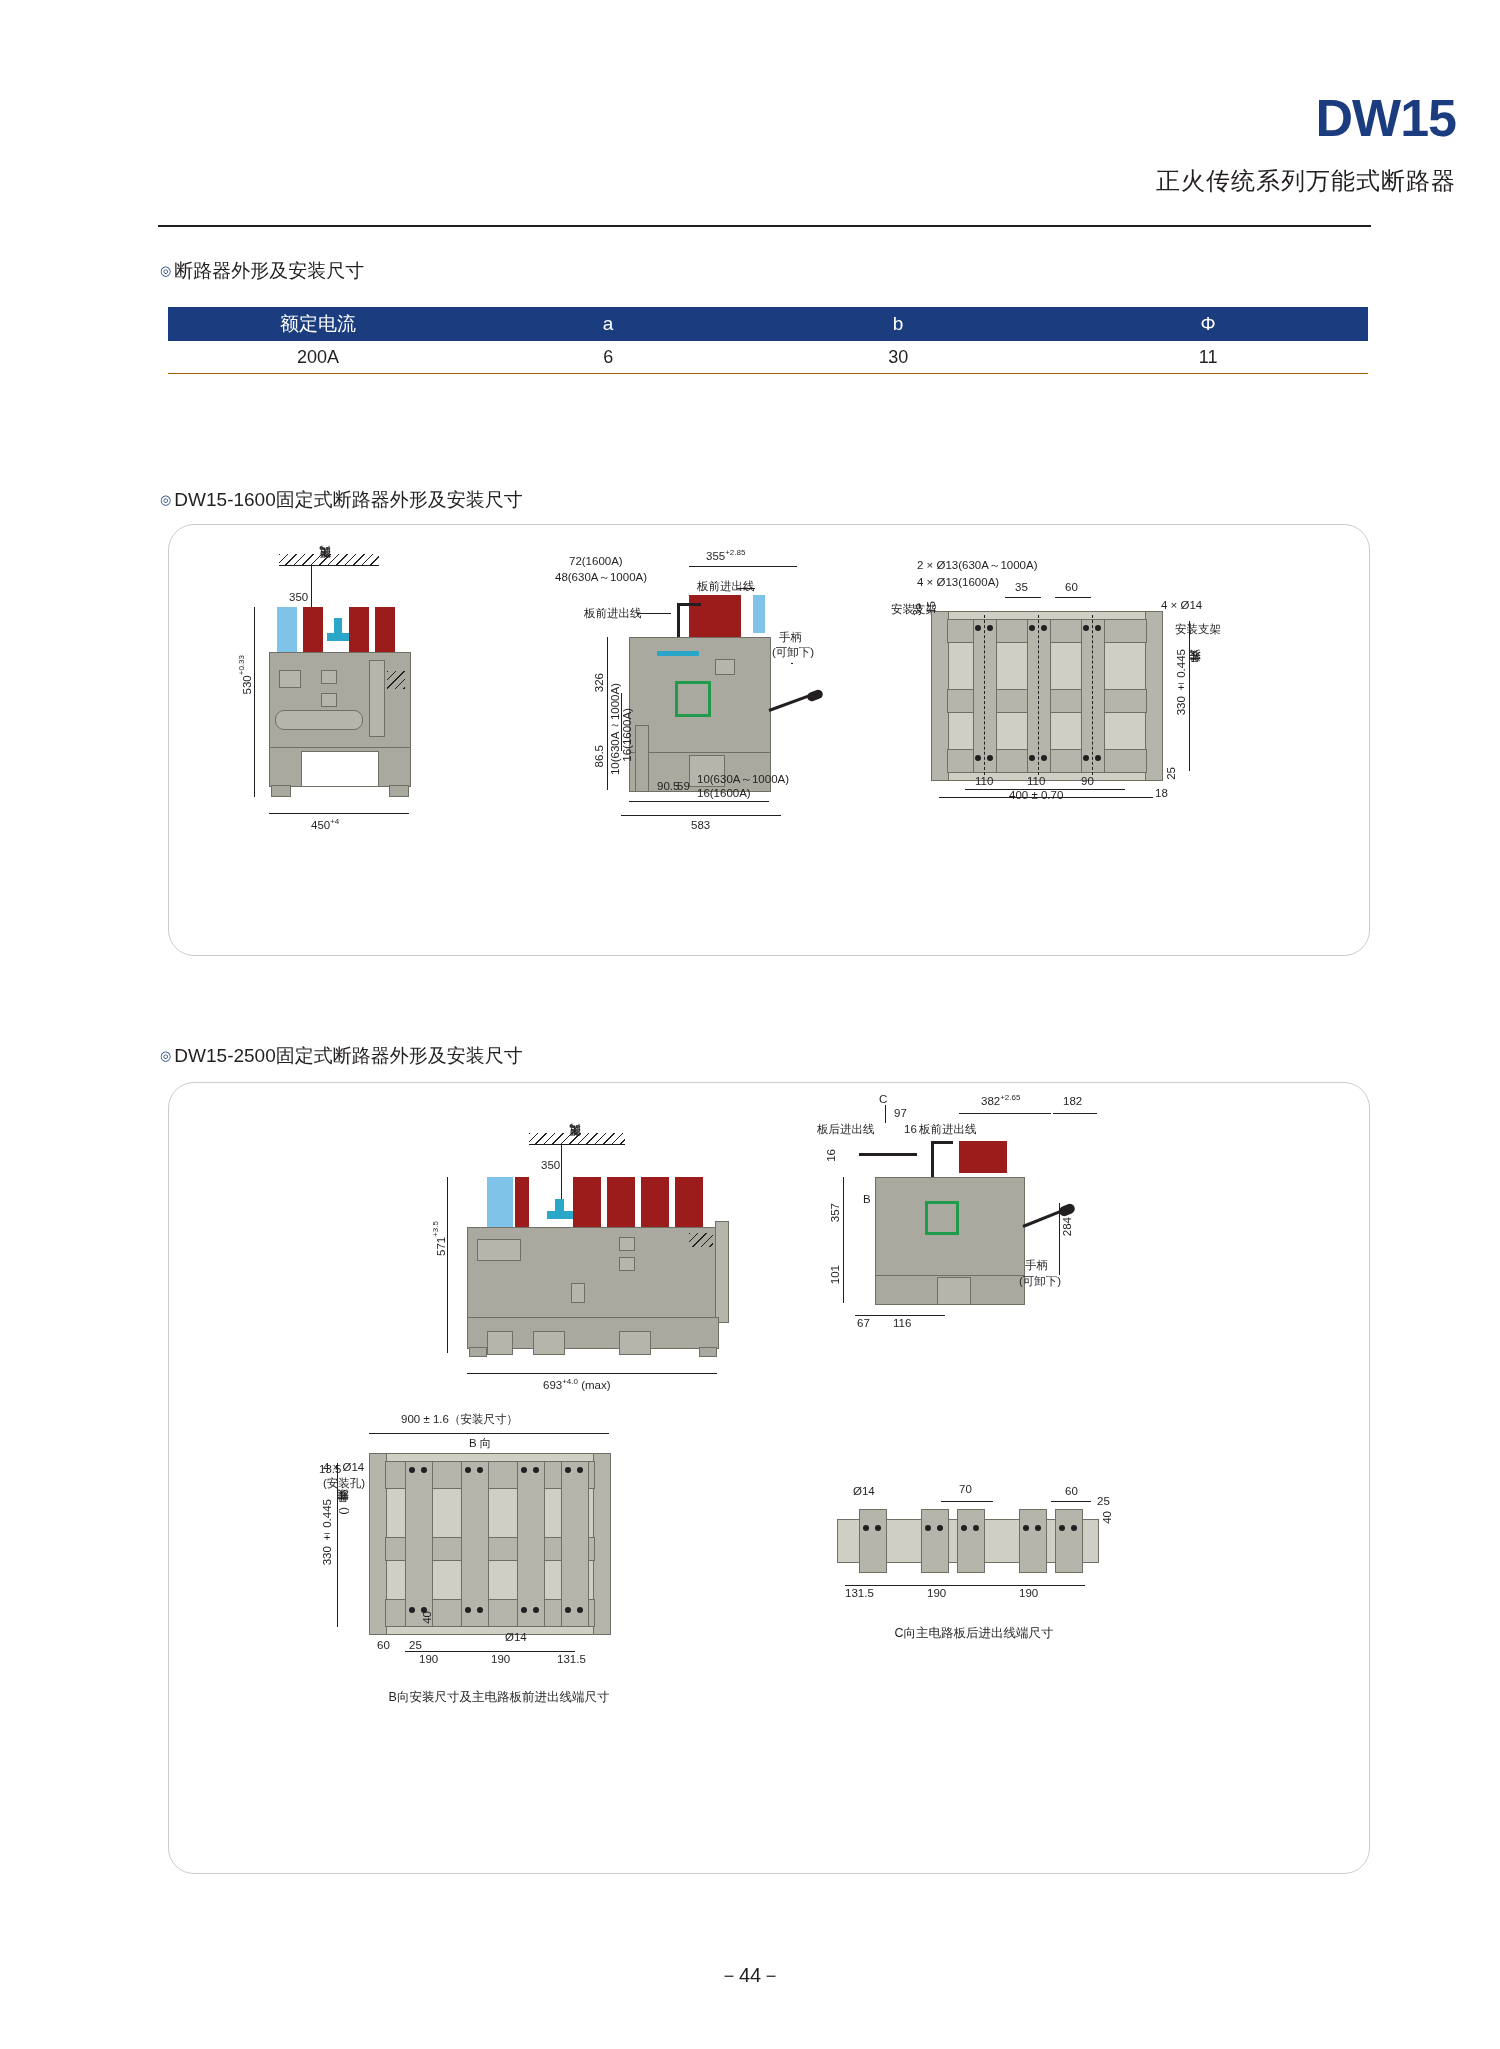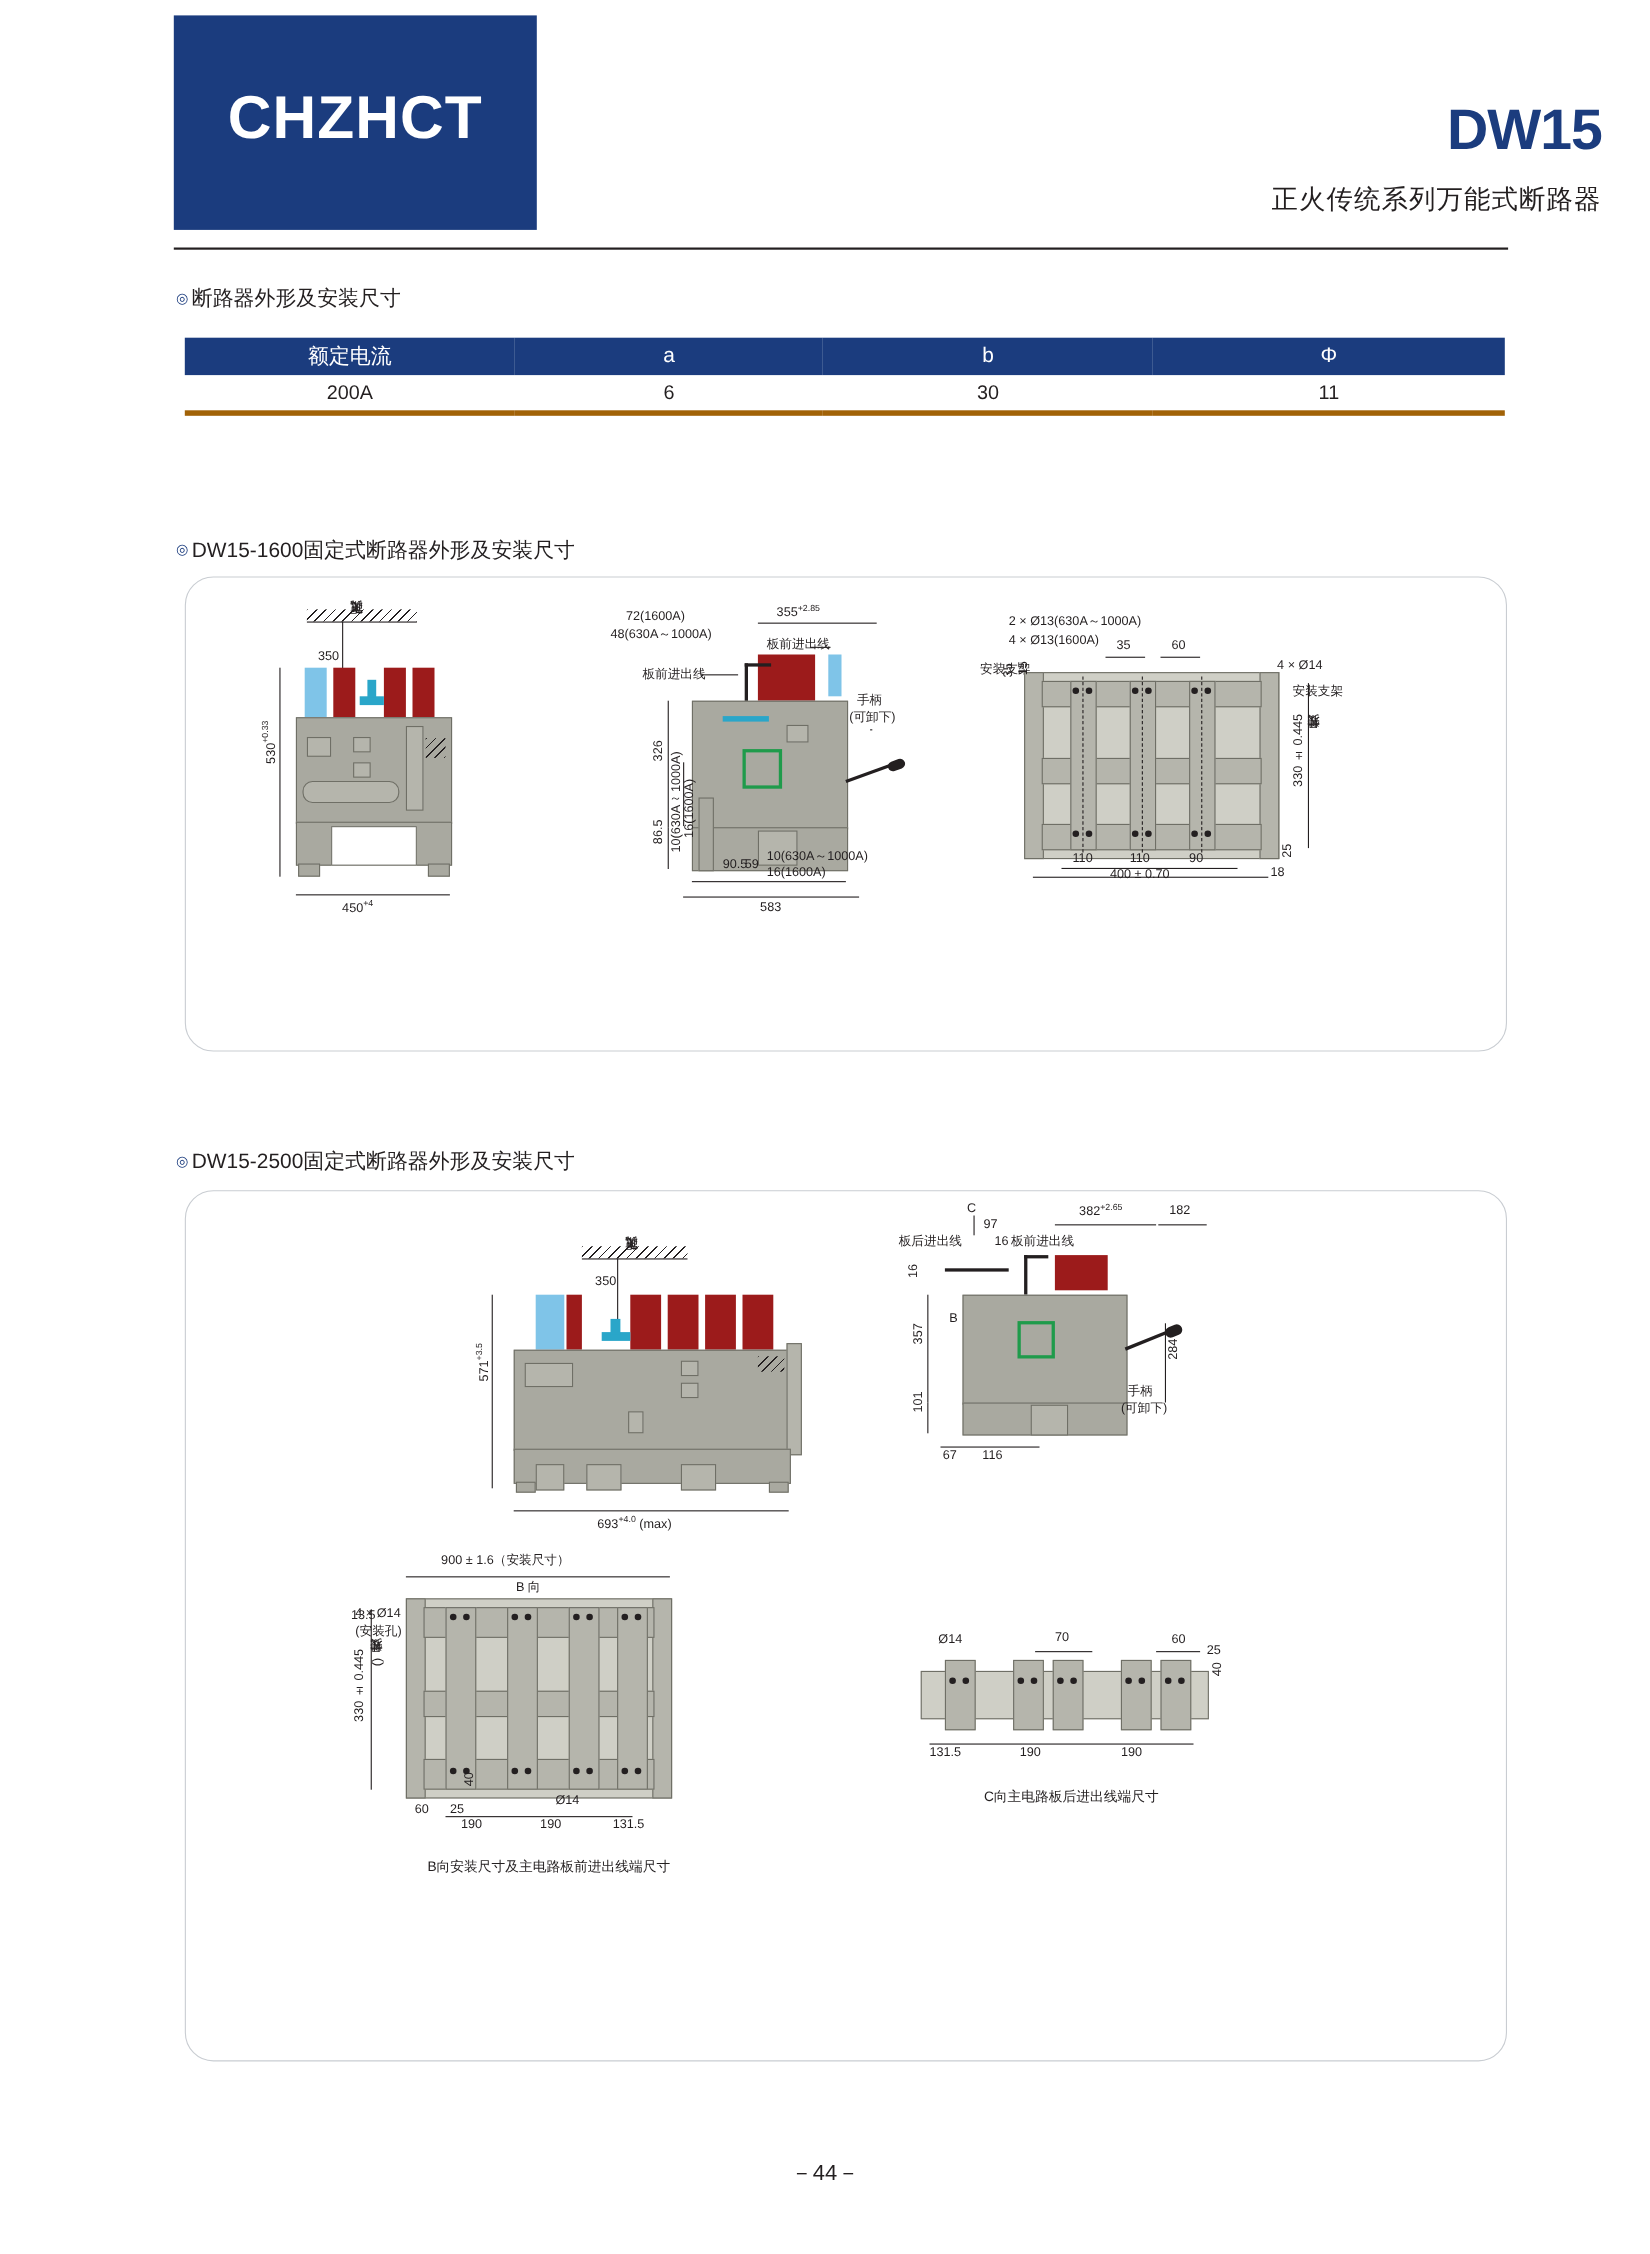--- a/index.html
+++ b/index.html
@@ -18,21 +18,21 @@
   .title-sub{position:absolute;right:44px;top:165px;color:#231f20;font-size:24px;letter-spacing:1px;}
   .header-rule{position:absolute;left:158px;top:225px;width:1213px;height:2px;background:#231f20;}
 
   
   .sec-head{position:absolute;font-size:19px;color:#231f20;}
   .sec-head .dot{display:inline-block;color:#1b3c7e;font-size:13px;vertical-align:2px;margin-right:3px;}
 
   
   .tbl{position:absolute;left:168px;top:307px;width:1200px;border-collapse:collapse;font-size:18px;}
   .tbl th{background:#1b3c7e;color:#ffffff;font-weight:normal;height:32px;font-size:19px;}
-  .tbl td{text-align:center;height:30px;border-bottom:5px solid #a16207;}
+  .tbl td{text-align:center;height:30px;border-bottom:1px solid #a16207;}
   .tbl tr.last td{border-bottom:2px solid #1b3c7e;}
   .tbl td:nth-child(1){width:300px;}
   .tbl td:nth-child(2){width:280px;}
   .tbl td:nth-child(3){width:300px;}
   .tbl td:nth-child(4){width:320px;}
 
   
   .panel{position:absolute;border:1px solid #c9cdd2;border-radius:26px;background:#ffffff;}
   .fig{position:absolute;}
 
@@ -54,23 +54,20 @@
     background-image:repeating-linear-gradient(135deg,#231f20 0 1px,transparent 1px 6px);}
   .dashv{position:absolute;border-left:1px dashed #231f20;}
 
   .caption{position:absolute;font-size:12.5px;color:#231f20;text-align:center;}
   .pgnum{position:absolute;left:0;top:1962px;width:1500px;text-align:center;font-size:20px;color:#231f20;}
 </style>
 </head>
 <body>
 
 <div class="header">
-  <div class="logo-block">
-    <div class="logo-text">CHZHCT</div>
-  </div>
   <div class="title-main">DW15</div>
   <div class="title-sub">正火传统系列万能式断路器</div>
 </div>
 <div class="header-rule"></div>
 
 <div class="sec-head" style="left:160px;top:258px;">
   <span class="dot">◎</span><span>断路器外形及安装尺寸</span>
 </div>
 
 <table class="tbl">

